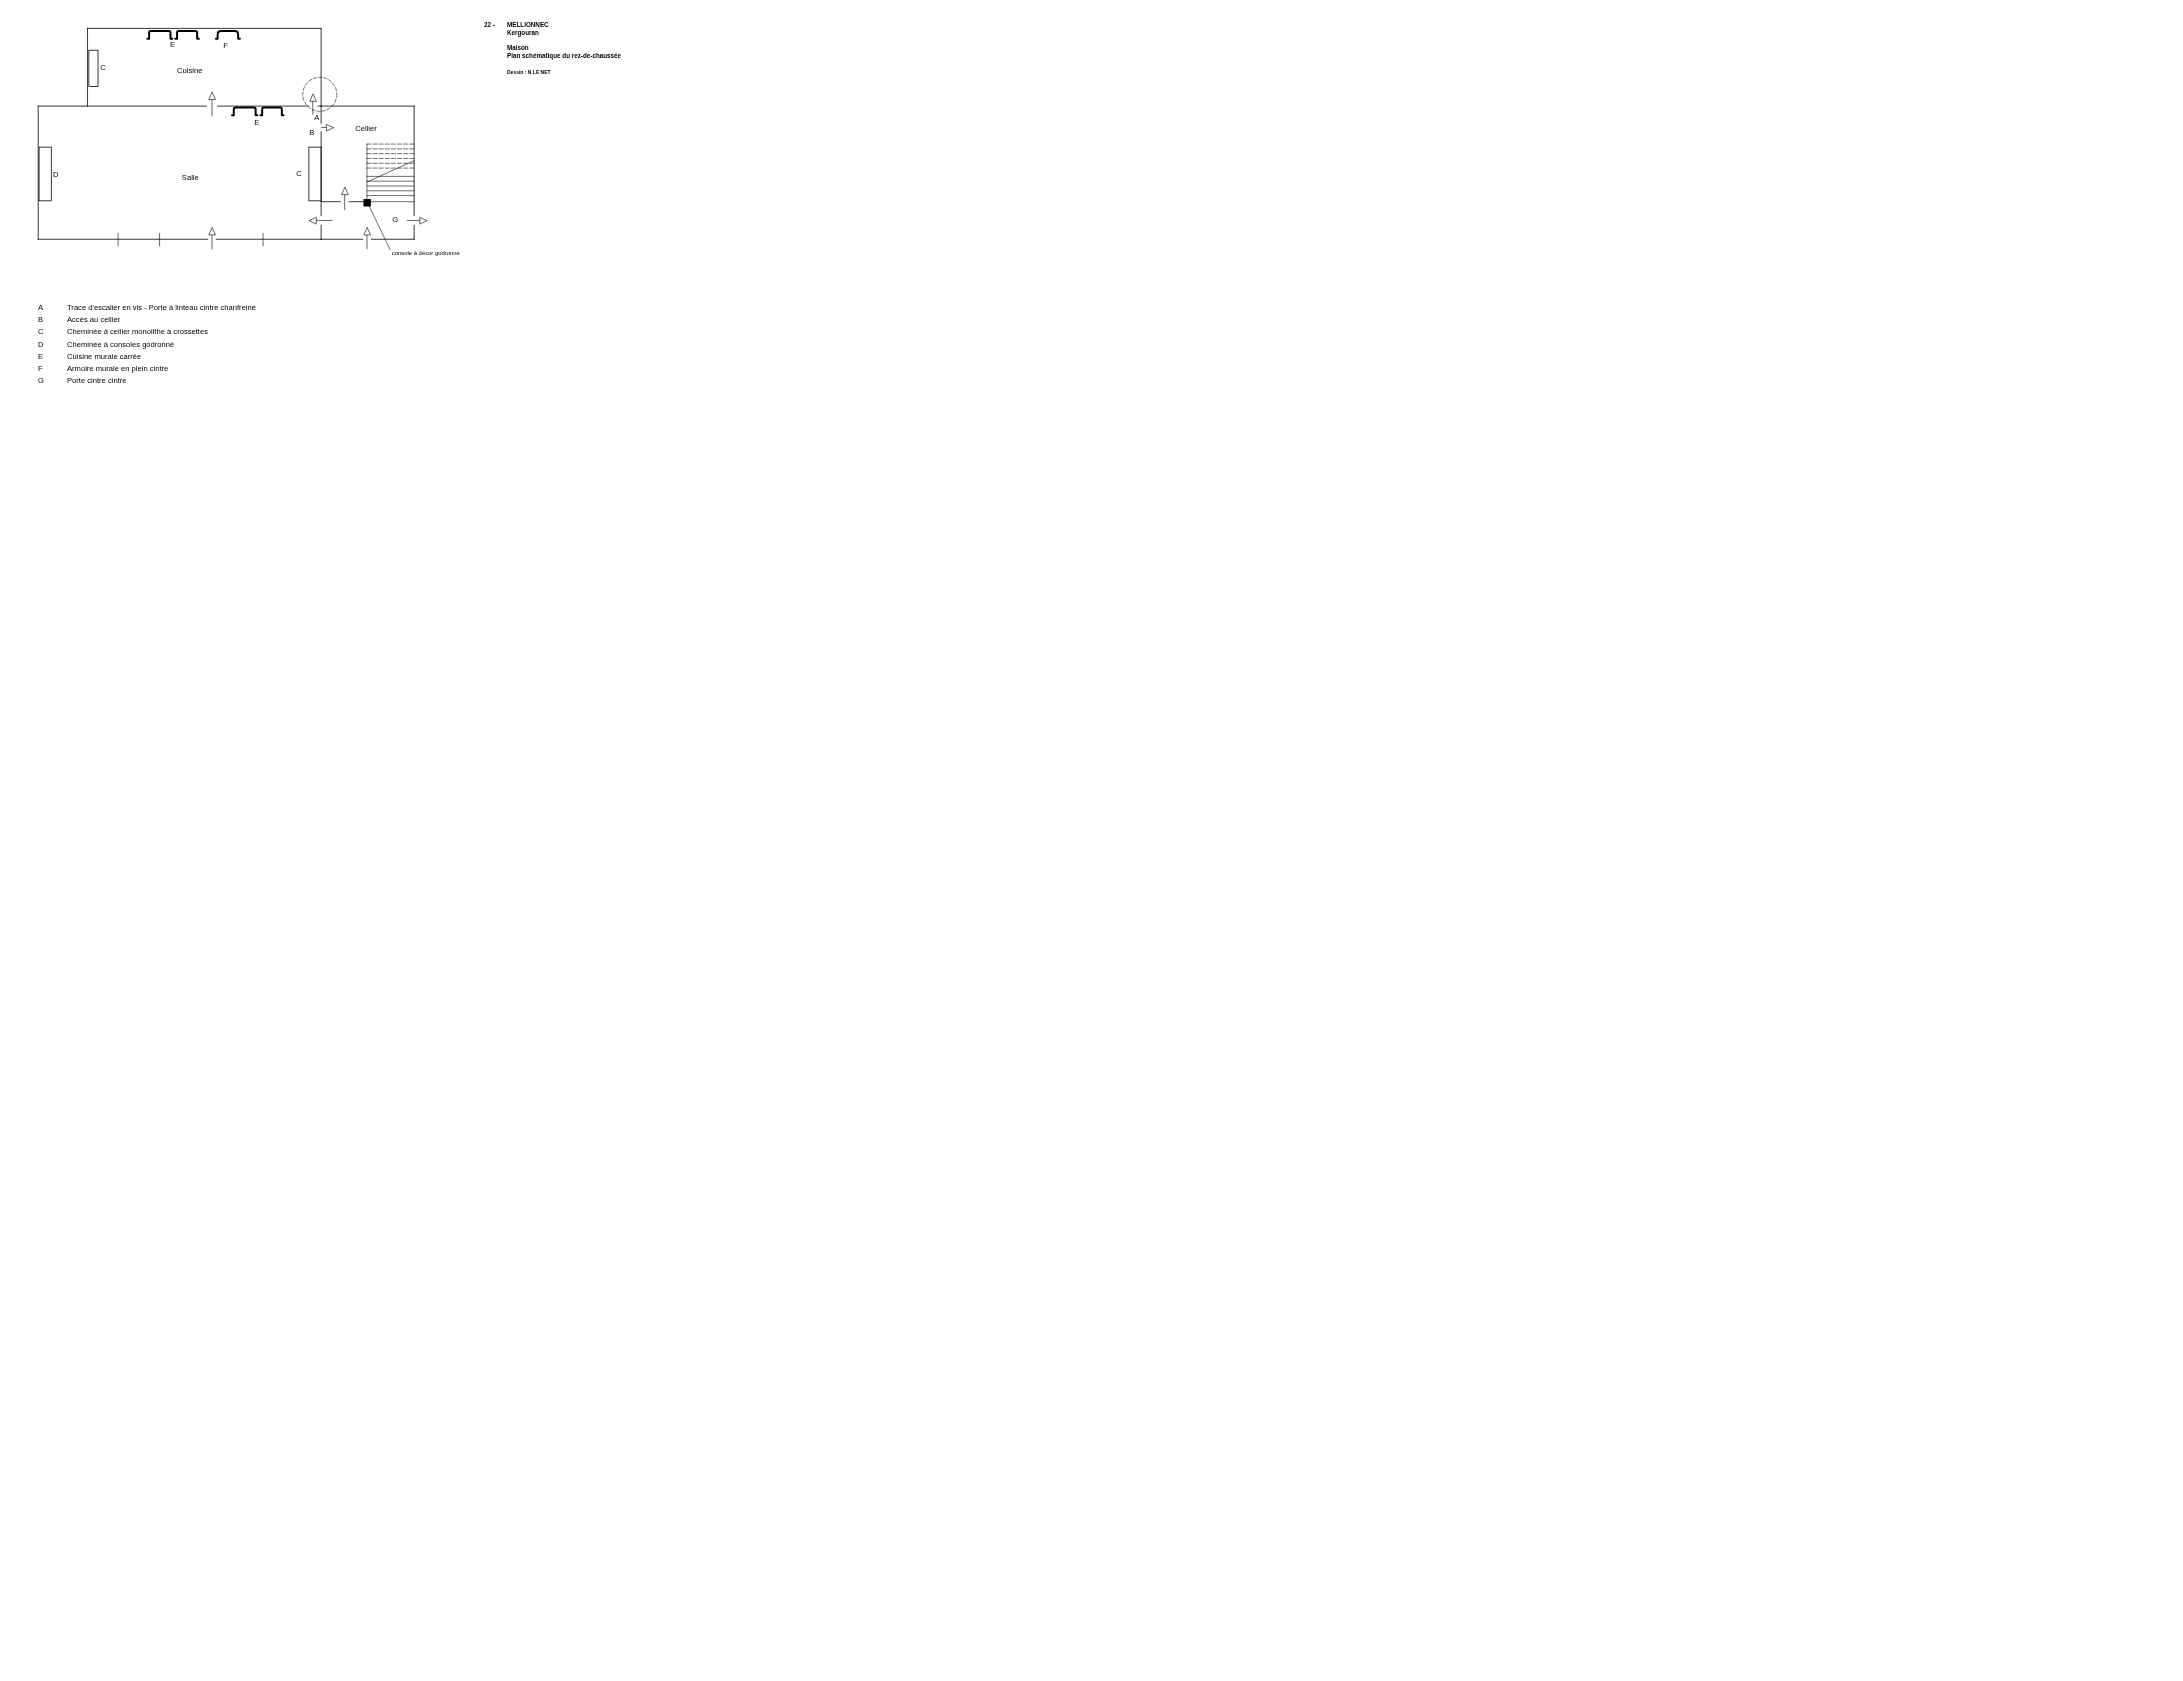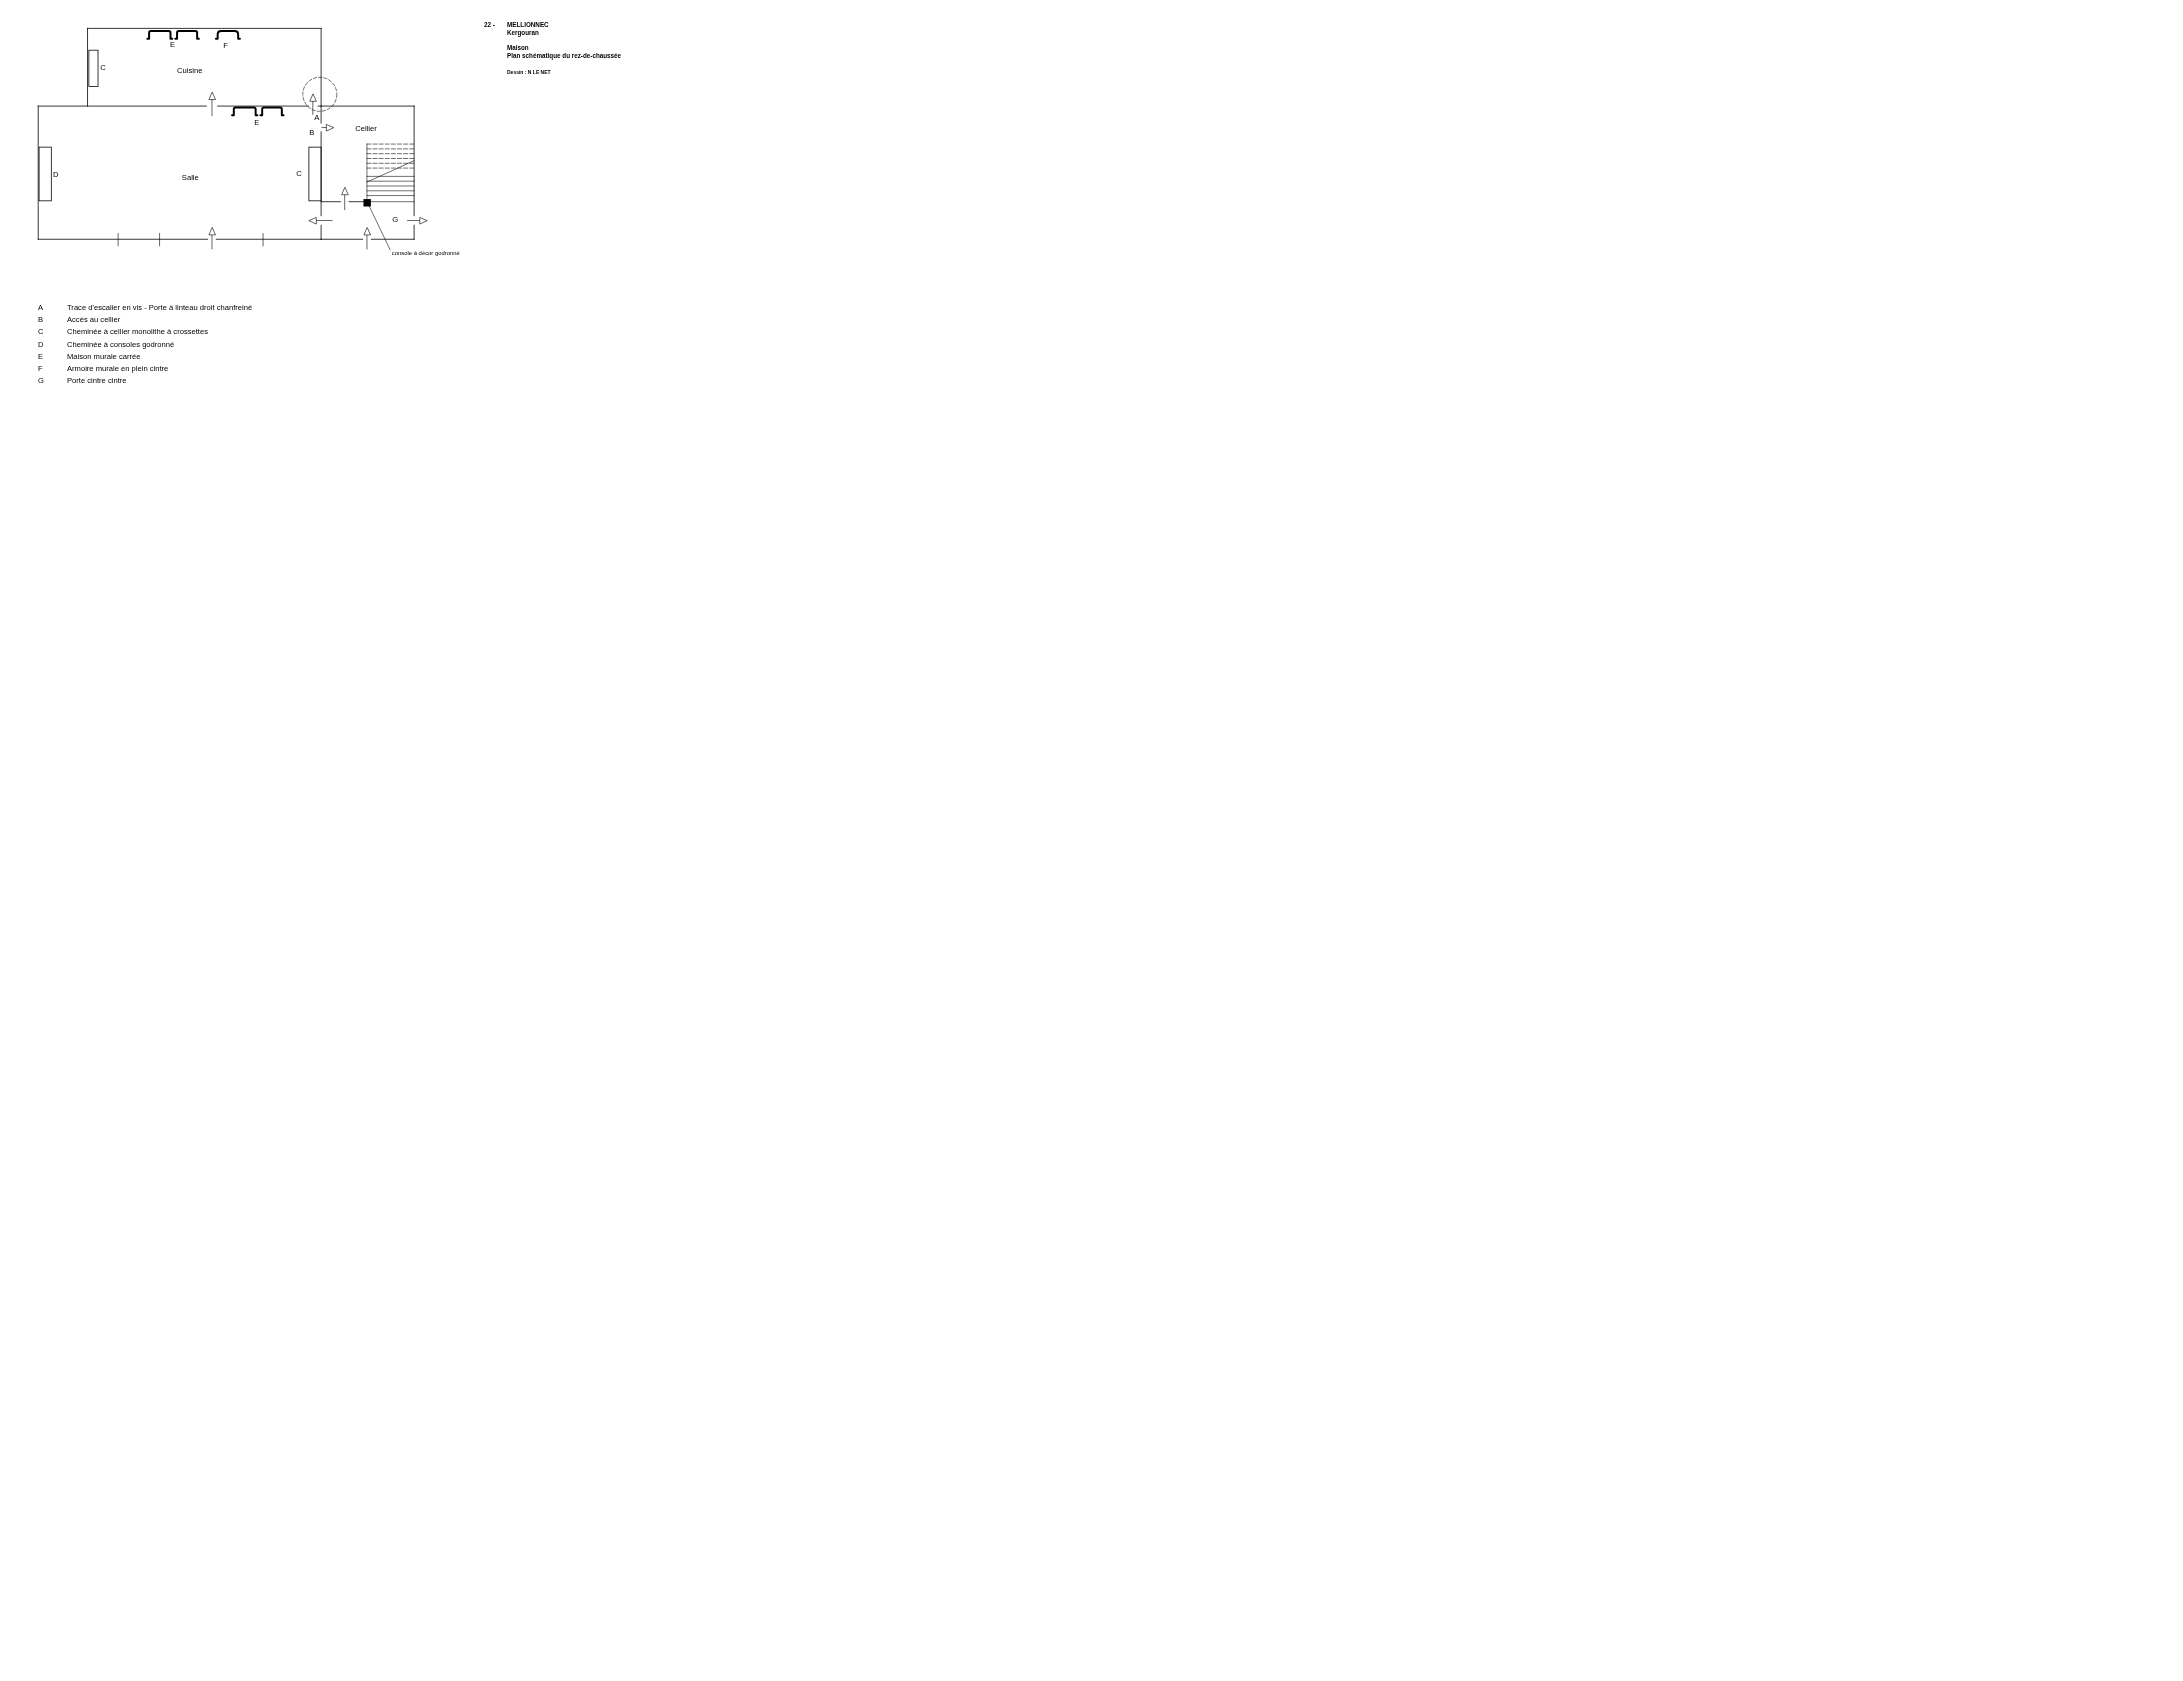--- a/index.html
+++ b/index.html
@@ -153,37 +153,37 @@
     <div class="tb-line">Kergouran</div>
     <div class="tb-gap"></div>
     <div class="tb-line">Maison</div>
     <div class="tb-line">Plan schématique du rez-de-chaussée</div>
     <div class="tb-credit">Dessin : N LE NET</div>
   </div>
 
   <div class="legend">
     <div class="legend-row">
       <span class="legend-key">A</span>
-      <span>Trace d'escalier en vis - Porte à linteau droit chanfreiné</span>
+      <span>Trace d'escalier en vis - Porte à linteau cintre chanfreiné</span>
     </div>
     <div class="legend-row">
       <span class="legend-key">B</span>
       <span>Accès au cellier</span>
     </div>
     <div class="legend-row">
       <span class="legend-key">C</span>
       <span>Cheminée à cellier monolithe à crossettes</span>
     </div>
     <div class="legend-row">
       <span class="legend-key">D</span>
       <span>Cheminée à consoles godronné</span>
     </div>
     <div class="legend-row">
       <span class="legend-key">E</span>
-      <span>Maison murale carrée</span>
+      <span>Cuisine murale carrée</span>
     </div>
     <div class="legend-row">
       <span class="legend-key">F</span>
       <span>Armoire murale en plein cintre</span>
     </div>
     <div class="legend-row">
       <span class="legend-key">G</span>
       <span>Porte cintre cintre</span>
     </div>
   </div>

